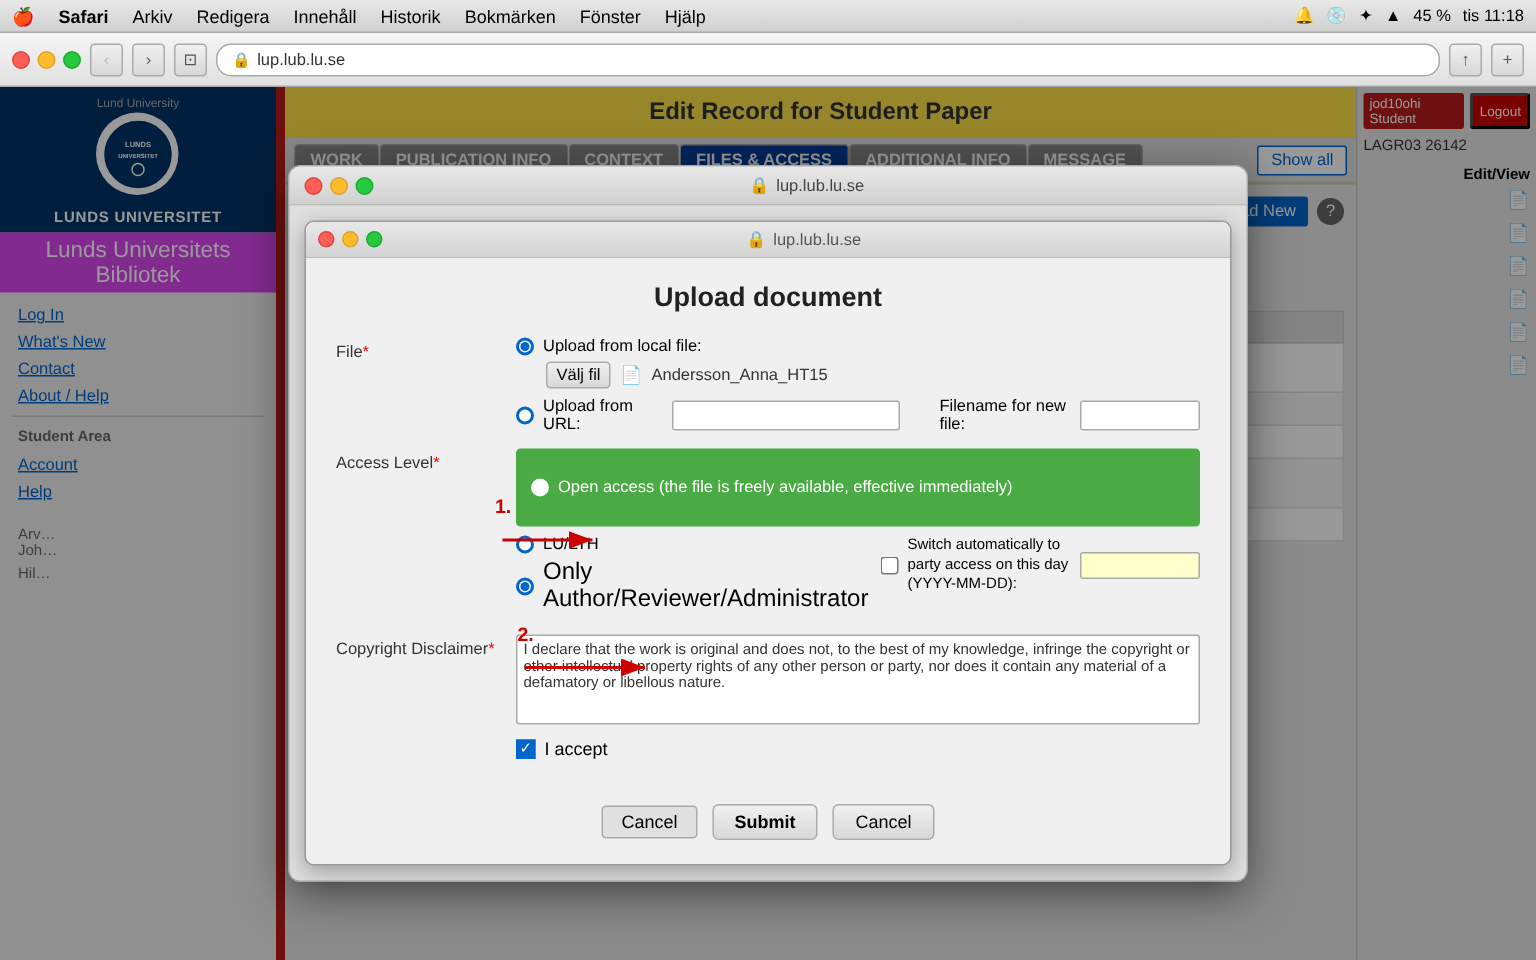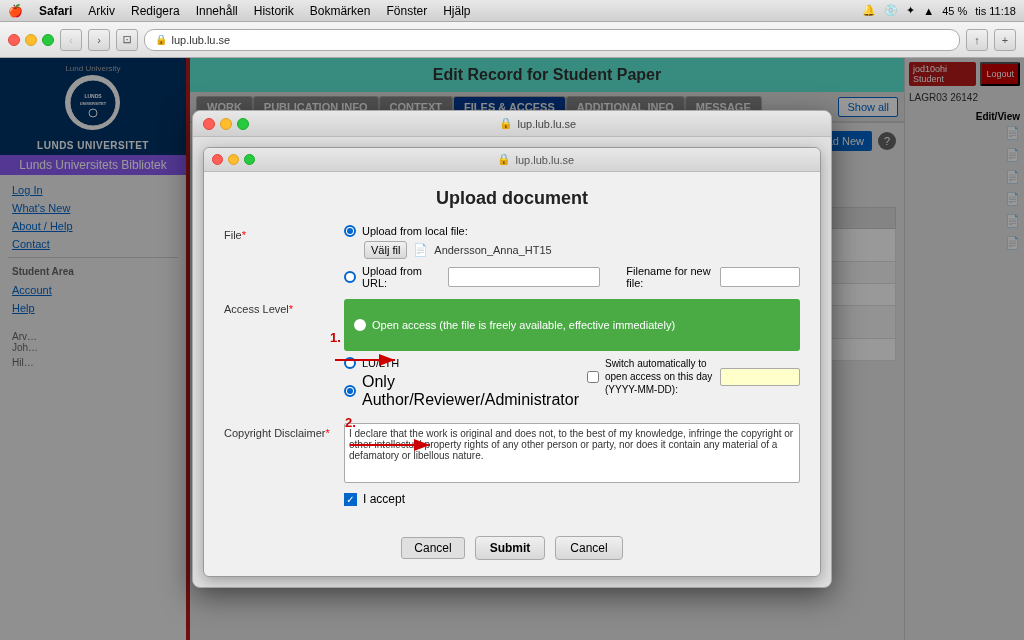--- a/index.html
+++ b/index.html
@@ -19,35 +19,35 @@
     .tl-green { background: #27c93f; border: 1px solid #1aab29; }
     .nav-btn { width: 22px; height: 22px; background: linear-gradient(to bottom, #f0f0f0, #d8d8d8); border: 1px solid #aaa; border-radius: 3px; cursor: pointer; display: flex; align-items: center; justify-content: center; font-size: 11px; color: #555; }
     .nav-btn.disabled { color: #bbb; }
     .address-bar { flex: 1; height: 22px; background: white; border: 1px solid #aaa; border-radius: 10px; display: flex; align-items: center; padding: 0 10px; font-size: 11px; color: #333; gap: 4px; }
     .lock-icon { color: #888; font-size: 10px; }
 
     
     .page-content { display: flex; height: calc(100% - 36px); }
 
     
-    .sidebar { width: 190px; background: #f0f0f0; border-right: 4px solid #b91c1c; flex-shrink: 0; }
+    .sidebar { width: 190px; background: #f0f0f0; border-right: 6px solid #b91c1c; flex-shrink: 0; }
     .lund-logo { width: 100%; background: #003366; padding: 6px; display: flex; align-items: center; justify-content: center; }
     .lund-circle { width: 55px; height: 55px; border-radius: 50%; background: white; display: flex; align-items: center; justify-content: center; font-size: 8px; color: #003366; font-weight: bold; }
     .sidebar-university { background: #003366; color: white; font-size: 10px; text-align: center; padding: 4px; font-weight: bold; letter-spacing: 0.5px; }
-    .sidebar-library { background: #8b5cf6; color: white; font-size: 12px; text-align: center; padding: 3px; }
+    .sidebar-library { background: #d946ef; color: white; font-size: 15px; text-align: center; padding: 3px; }
     .sidebar-nav { padding: 6px 0; }
     .sidebar-nav a { display: block; padding: 3px 12px; color: #0066cc; font-size: 11px; text-decoration: underline; cursor: pointer; }
     .sidebar-divider { height: 1px; background: #ccc; margin: 4px 8px; }
     .sidebar-section { padding: 4px 12px; font-size: 10px; color: #666; font-weight: bold; }
 
     
     .main-area { flex: 1; background: #e8e8e8; overflow: auto; }
 
     
-    .record-header { background: #5eead4; border-bottom: 1px solid #ccc; }
+    .record-header { background: #fde047; border-bottom: 1px solid #ccc; }
     .record-title { text-align: center; padding: 8px; font-size: 16px; font-weight: bold; color: #333; }
     .tab { padding: 4px 10px; font-size: 11px; font-weight: bold; cursor: pointer; border-radius: 3px 3px 0 0; border: 1px solid #aaa; border-bottom: none; }
     .tab.active { background: #003d99; color: white; }
     .tab.inactive { background: #888; color: white; }
     .show-all-btn { margin-left: auto; padding: 3px 8px; background: white; border: 1px solid #0066cc; color: #0066cc; font-size: 11px; cursor: pointer; border-radius: 2px; }
 
     
     .table-area { padding: 8px; }
     .upload-new-btn { padding: 4px 8px; background: #0066cc; color: white; border: none; font-size: 11px; cursor: pointer; border-radius: 2px; }
     .help-btn { width: 18px; height: 18px; background: #666; color: white; border-radius: 50%; font-size: 11px; display: flex; align-items: center; justify-content: center; }
@@ -179,22 +179,22 @@
               <circle cx="25" cy="35" r="4" fill="none" stroke="white" stroke-width="1"></circle>
             </svg>
           </div>
         </div>
       </div>
       <div class="sidebar-university">LUNDS UNIVERSITET</div>
       <div class="sidebar-library">Lunds Universitets Bibliotek</div>
       <div class="sidebar-nav">
         <a>Log In</a>
         <a>What's New</a>
+        <a>Contact</a>
         <a>About / Help</a>
-        <a>Contact</a>
         <div class="sidebar-divider"></div>
         <div class="sidebar-section">Student Area</div>
         <a>Account</a>
         <a>Help</a>
       </div>
       <div style="padding: 8px 12px; font-size:10px; color:#666;">
         <div>Arv…</div>
         <div>Joh…</div>
         <div style="margin-top:4px;">Hil…</div>
       </div>
@@ -369,21 +369,21 @@
                   <span style="font-size:11px;">LU/LTH</span>
                 </div>
                 <div class="access-row">
                   <div class="radio-btn selected"></div>
                   <span style="font-size:16px;">Only Author/Reviewer/Administrator</span>
                 </div>
               </div>
               <div style="display:flex; flex-direction:column; gap:4px;">
                 <div class="switch-row">
                   <input type="checkbox" style="width: 12px; height: 12px;">
-                  <span style="font-size:10px; max-width:180px; line-height:1.3;">Switch automatically to open access on this day (YYYY-MM-DD):</span>
+                  <span style="font-size:10px; max-width:180px; line-height:1.3;">Switch automatically to party access on this day (YYYY-MM-DD):</span>
                   <input class="date-input" type="text" placeholder="" style="">
                 </div>
               </div>
             </div>
           </div>
         </div>
 
         <div class="form-group" style="align-items:flex-start;">
           <div class="form-label">
             <span>Copyright Disclaimer</span><span class="required">*</span>

